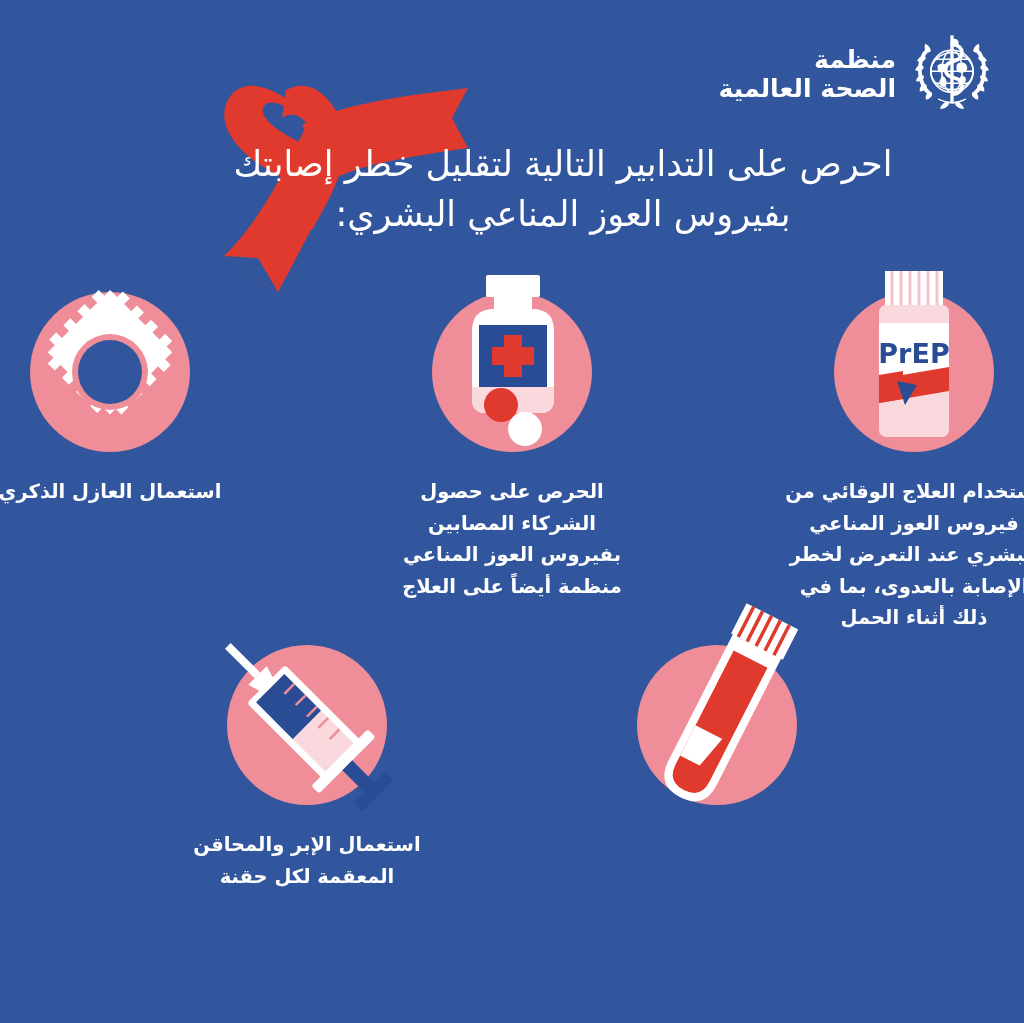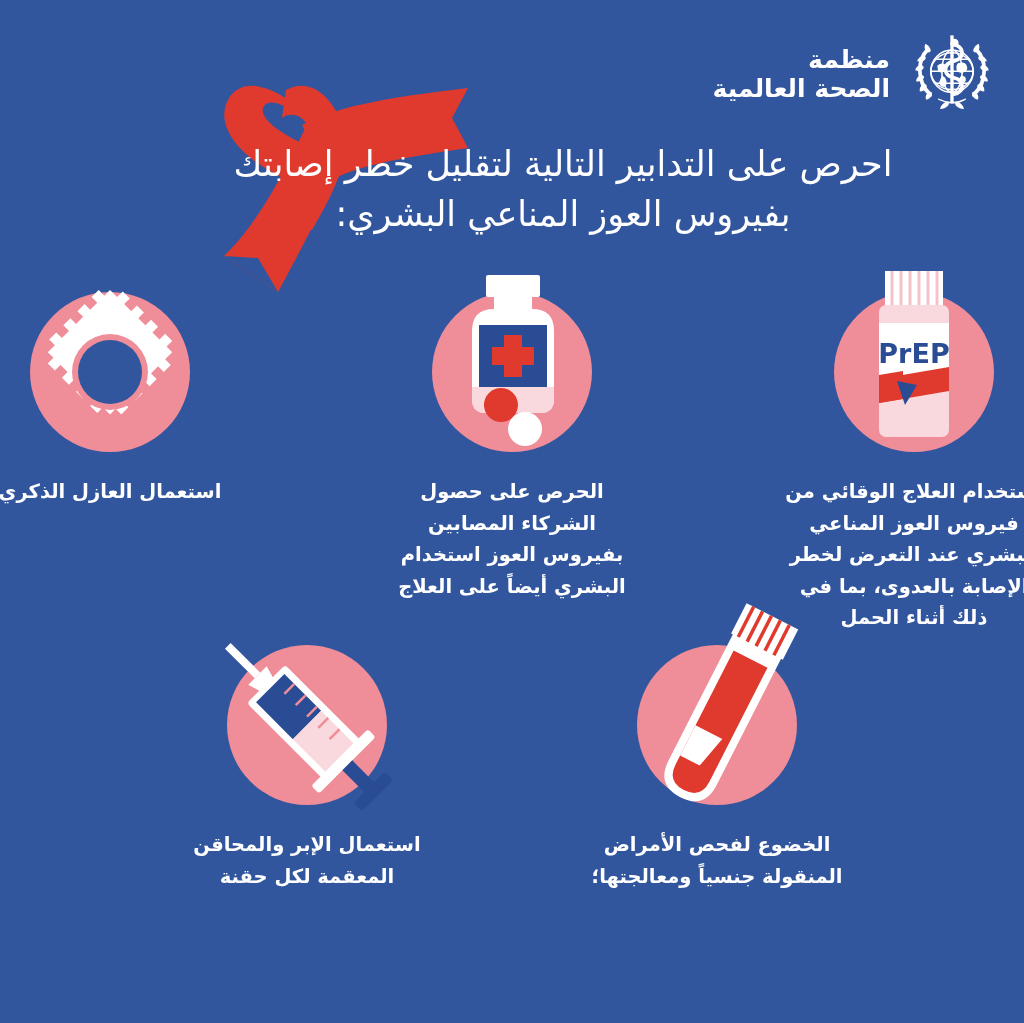--- a/index.html
+++ b/index.html
@@ -18,21 +18,21 @@
   }
 
   
   .who-logo {
     position: absolute;
     top: 28px;
     right: 26px;
     display: flex;
     flex-direction: row;
     align-items: center;
-    gap: 16px;
+    gap: 10px;
   }
   .who-emblem { width: 92px; height: 92px; display: block; }
   .who-wordmark {
     color: #ffffff;
     font-size: 25px;
     line-height: 1.18;
     font-weight: 700;
     text-align: right;
     letter-spacing: 0;
     white-space: pre-line;
@@ -229,21 +229,21 @@
           <rect x="82" y="68" width="68" height="62" fill="#2a4c94"></rect>
 
           <path d="M107 78 h18 v12 h12 v18 h-12 v12 h-18 v-12 h-12 v-18 h12 z" fill="#e03a2e"></path>
 
           <g transform="translate(116,160) rotate(45)">
             <rect x="-34" y="-17" width="34" height="34" rx="17" fill="#e03a2e"></rect>
             <rect x="0" y="-17" width="34" height="34" rx="17" fill="#ffffff"></rect>
           </g>
         </svg>
       </div>
-      <div class="caption">الحرص على حصول الشركاء المصابين بفيروس العوز استخدام البشري أيضاً على العلاج</div>
+      <div class="caption">الحرص على حصول الشركاء المصابين بفيروس العوز المناعي منظمة أيضاً على العلاج</div>
     </div>
 
     <div class="cell cell-prep">
       <div class="disc-wrap">
         <div class="disc"></div>
         <svg class="art" viewBox="0 0 230 230" aria-hidden="true">
 
           <rect x="86" y="14" width="58" height="34" fill="#ffffff"></rect>
           <g stroke="#f4c3ca" stroke-width="3">
             <line x1="93" y1="14" x2="93" y2="48"></line>
@@ -321,18 +321,17 @@
             <g stroke="#e03a2e" stroke-width="3.5">
               <line x1="-21" y1="-122" x2="-21" y2="-88"></line>
               <line x1="-11" y1="-122" x2="-11" y2="-88"></line>
               <line x1="-1" y1="-122" x2="-1" y2="-88"></line>
               <line x1="9" y1="-122" x2="9" y2="-88"></line>
               <line x1="19" y1="-122" x2="19" y2="-88"></line>
             </g>
           </g>
         </svg>
       </div>
-      <div class="caption">الخضوع لفحص الأمراض المنقولة جنسياً ومعالجتها؛</div>
     </div>
 
   </div>
 
 </div>
 
 </body></html>

